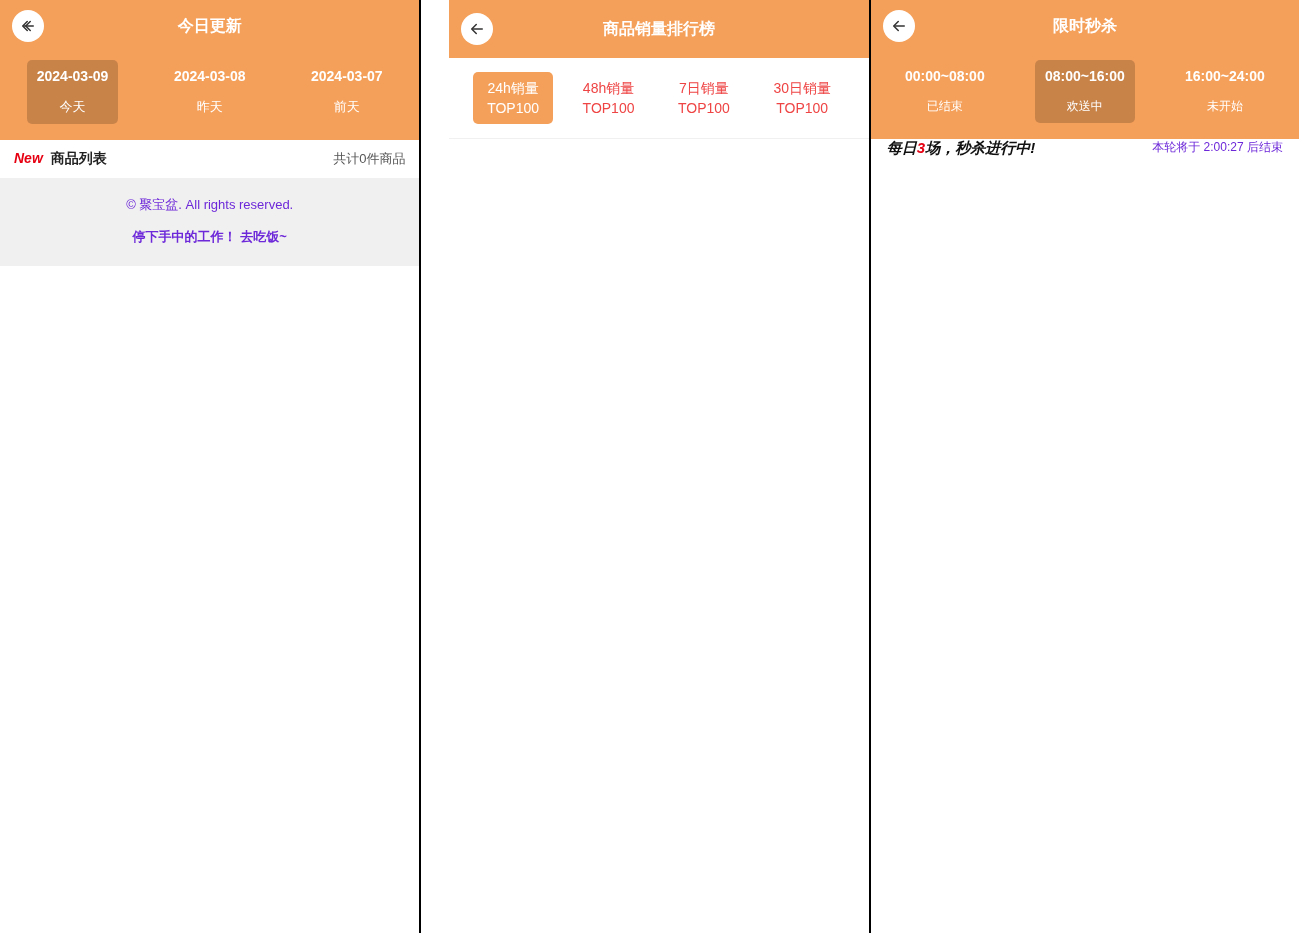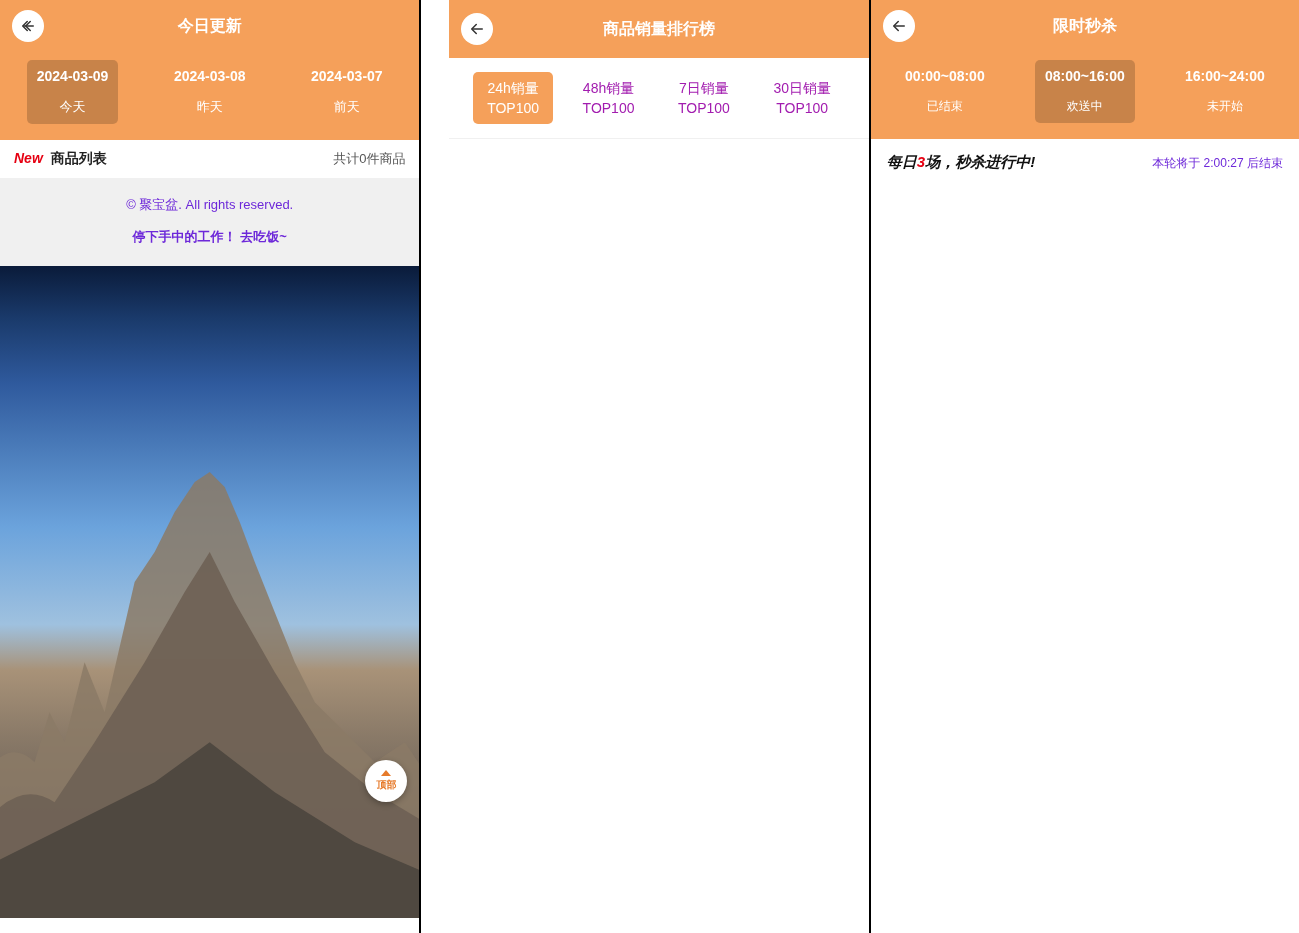--- a/index.html
+++ b/index.html
@@ -150,35 +150,35 @@
       padding: 14px 16px;
       border-bottom: 1px solid #f0f0f0;
     }
     .p2-tab {
       display: flex;
       flex-direction: column;
       align-items: center;
       padding: 8px 14px;
       border-radius: 5px;
       cursor: pointer;
-      color: #a21caf;
+      color: #ef4444;
       font-size: 14px;
     }
     .p2-tab.active {
       background: #f5a05a;
       color: #fff;
     }
     .p2-tab div:last-child { margin-top: 2px; }
 
     
     .p3-row {
       display: flex;
       justify-content: space-between;
-      align-items: flex-end;
-      padding: 14px 16px;
+      align-items: flex-start;
+      padding: 0 16px;
       background: #fff;
     }
     .p3-slogan {
       font-weight: 700;
       font-size: 15px;
       color: #111;
       font-style: italic;
     }
     .p3-slogan .red { color: #e60012; }
     .p3-timer {
@@ -227,31 +227,20 @@
     <div>
       <span class="new-badge">New</span>
       <span class="list-title">商品列表</span>
     </div>
     <div class="count">共计0件商品</div>
   </div>
   <div class="p1-footer-text">
     <div>© 聚宝盆. All rights reserved.</div>
     <div class="p1-footer-line2">停下手中的工作！ 去吃饭~</div>
   </div>
-  <div class="p1-img-area">
-    <svg class="rock-svg" viewBox="0 0 430 456" preserveAspectRatio="xMidYMax slice">
-      <path d="M0,456 L0,300 Q20,280 40,300 L55,250 L70,280 L90,200 L110,250 L140,120 L160,90 L180,50 L200,20 L215,10 L230,25 L245,60 L260,100 L280,150 L300,200 L320,240 L350,270 L380,300 L410,280 L430,310 L430,456 Z" fill="#8b7a66" opacity="0.85"></path>
-      <path d="M0,456 L0,350 Q30,320 60,340 L100,280 L150,200 L190,130 L215,90 L240,140 L280,210 L330,290 L380,330 L430,360 L430,456 Z" fill="#6e6054" opacity="0.9"></path>
-      <path d="M0,456 L0,400 L80,360 L160,320 L215,280 L280,330 L360,380 L430,410 L430,456 Z" fill="#4f4840"></path>
-    </svg>
-    <div class="top-fab">
-      <div class="tri"></div>
-      <div class="txt">顶部</div>
-    </div>
-  </div>
 </div>
 
 <div class="panel panel-2">
   <div class="header header-tall">
     <div class="back-btn">
       <svg viewBox="0 0 24 24" fill="none" stroke="#333" stroke-width="2" stroke-linecap="round" stroke-linejoin="round">
           <path d="M19 12H6"></path>
           <polyline points="11 18 5 12 11 6"></polyline>
         </svg>
     </div>

